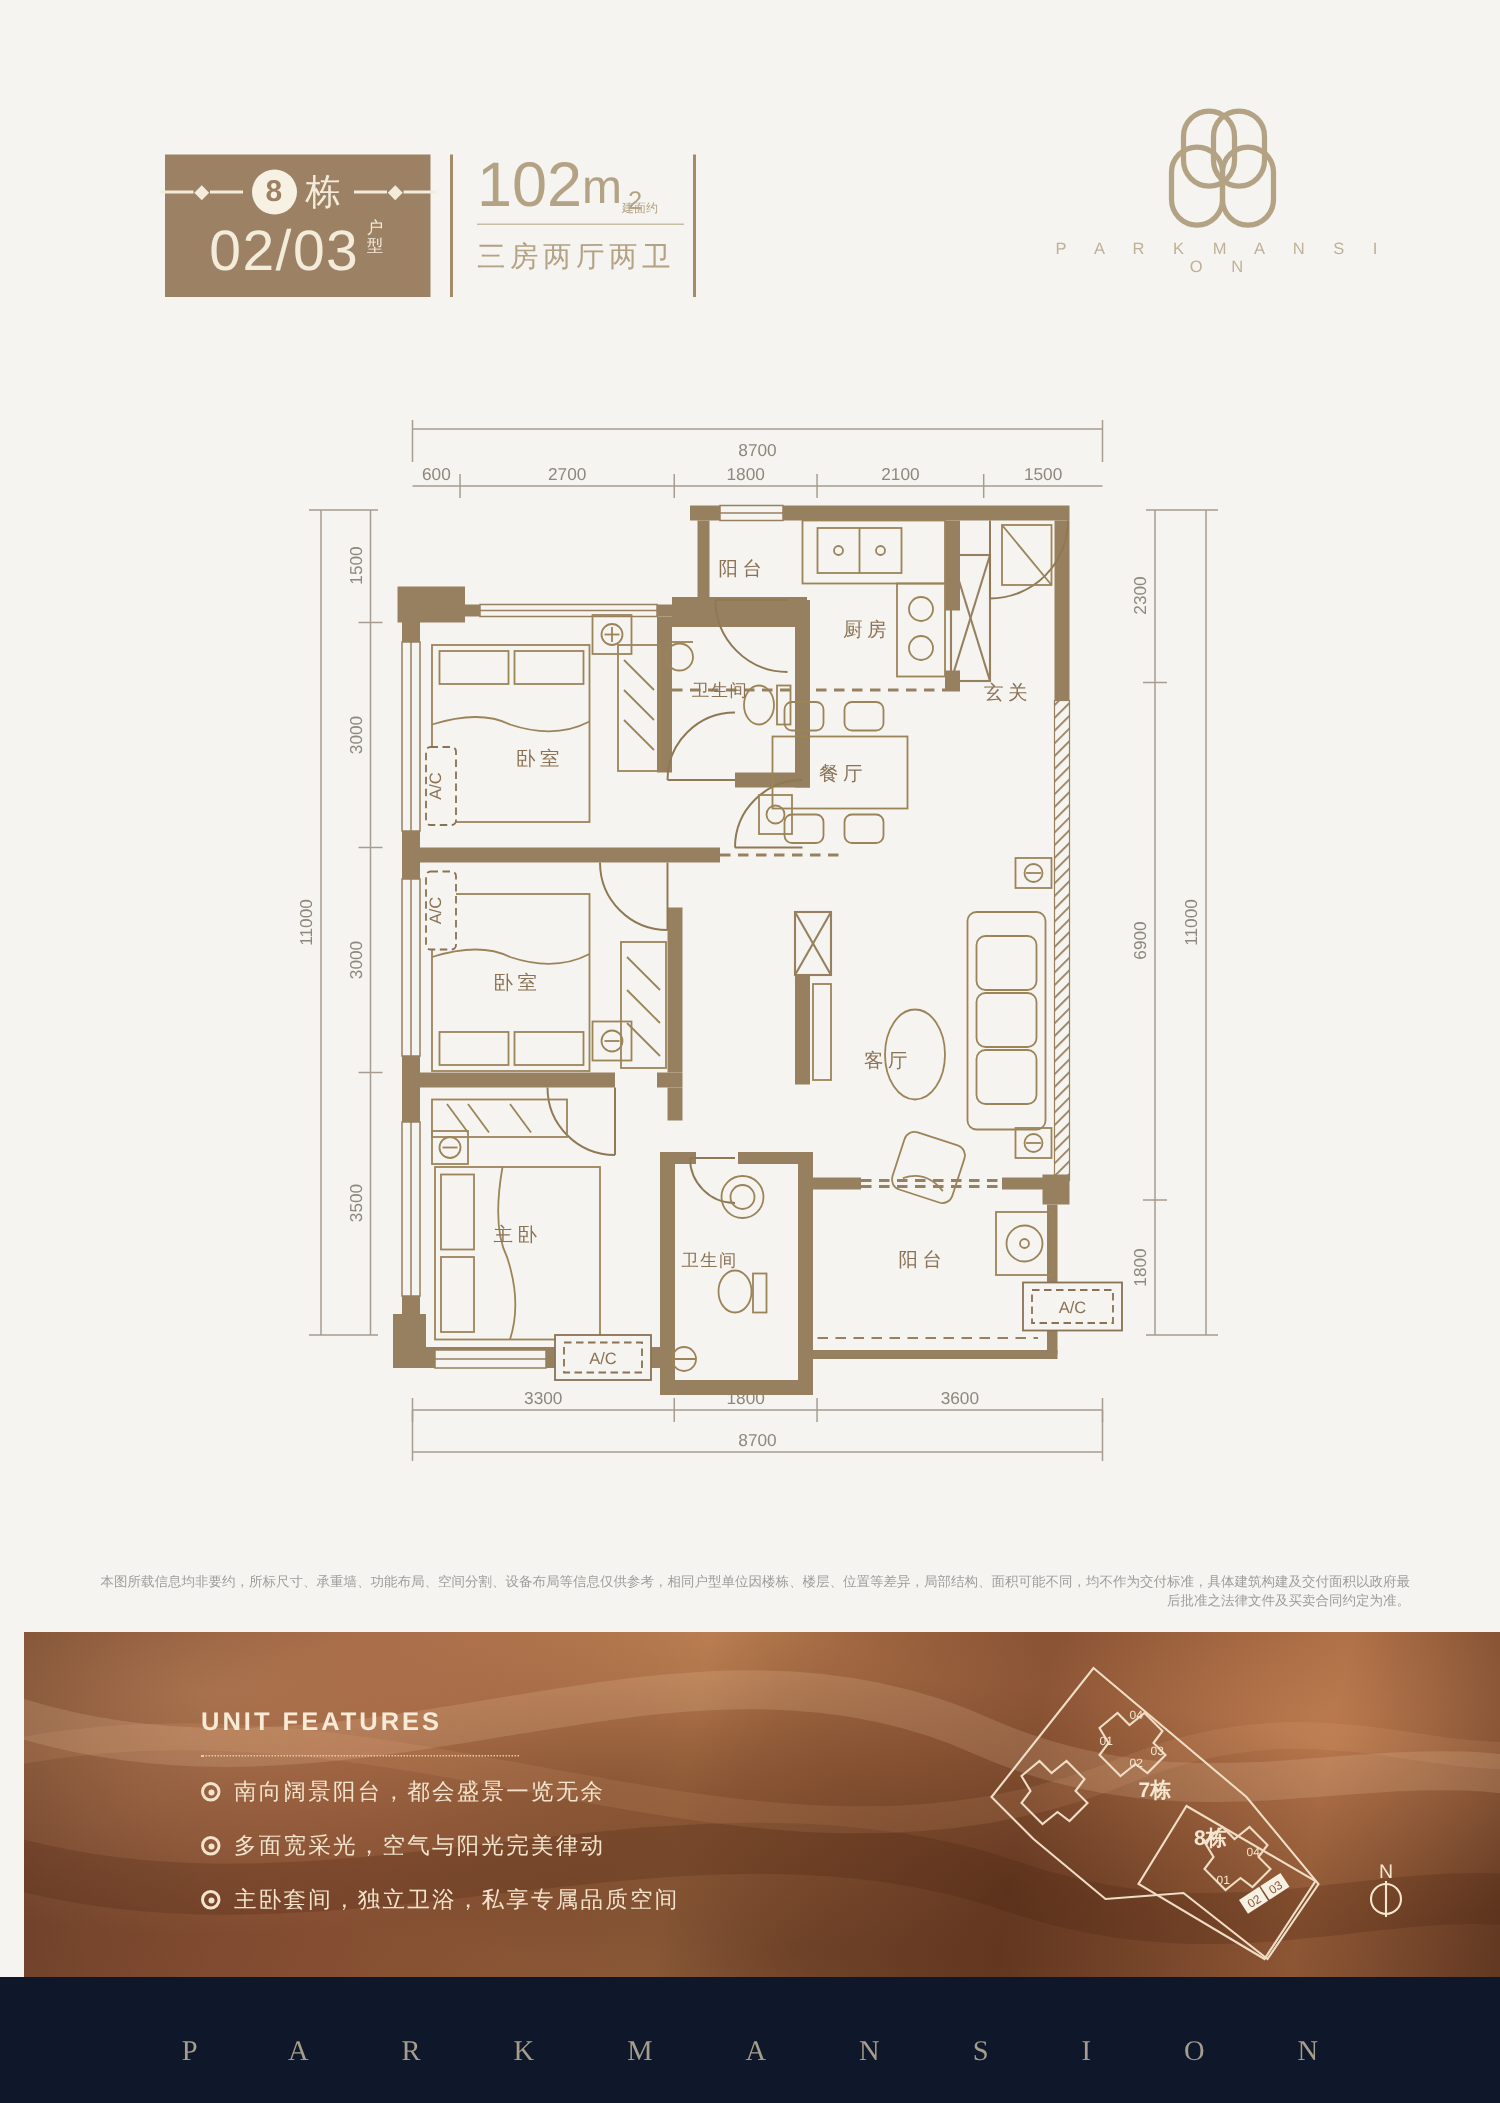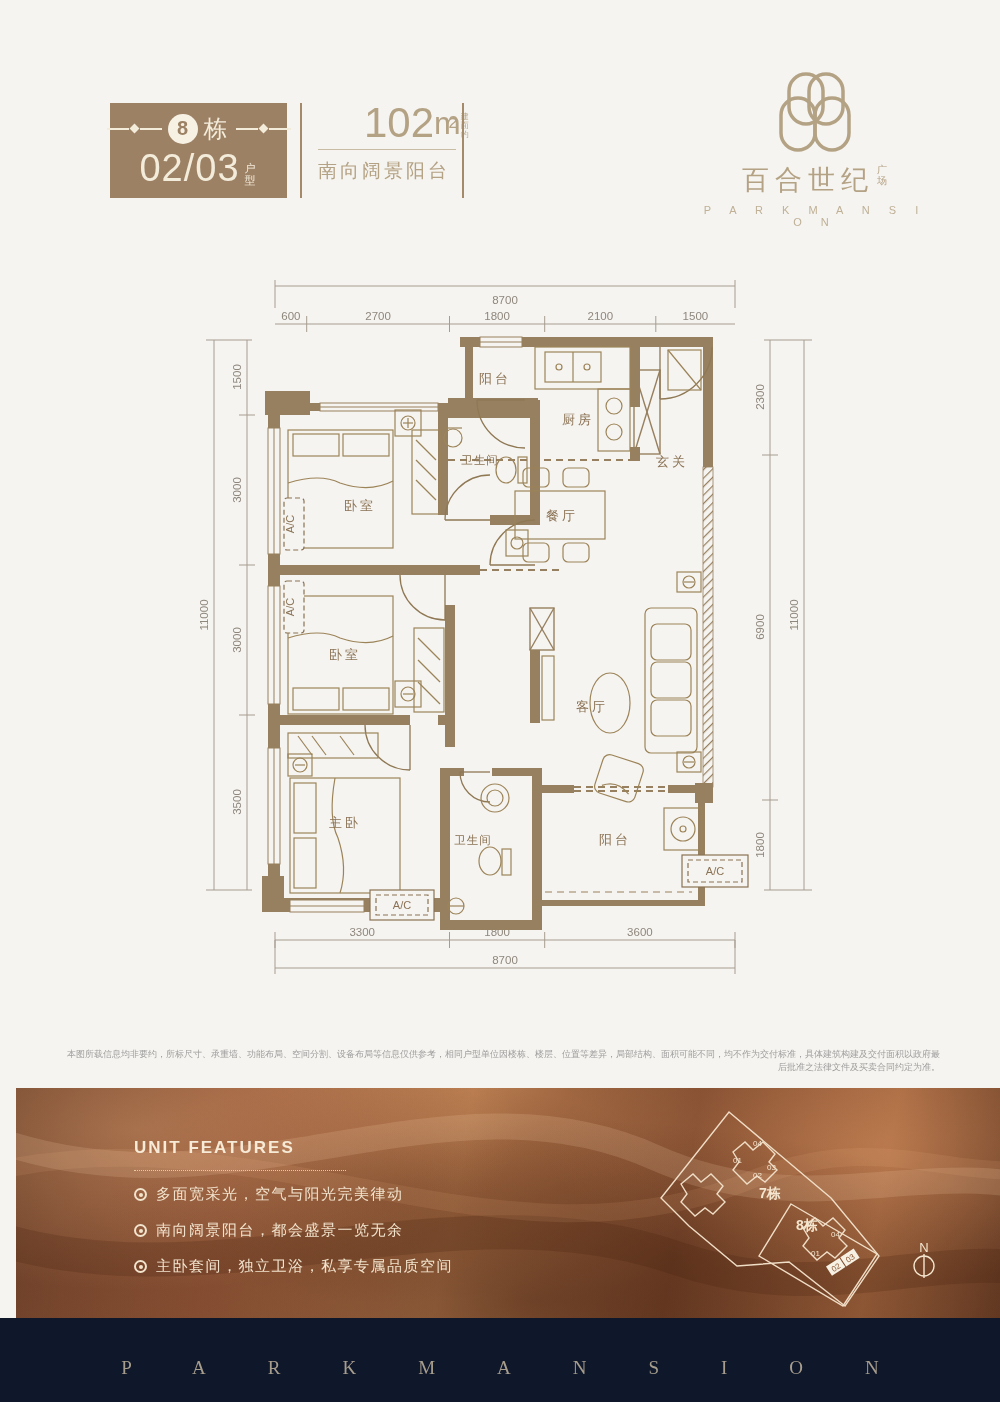--- a/index.html
+++ b/index.html
@@ -12,26 +12,26 @@
          align-items:center;justify-content:center;}
   .badge-row1{display:flex;align-items:center;gap:6px;}
   .deco{display:flex;align-items:center;}
   .deco .ln{width:22px;height:2px;background:#f4ecdb;}
   .deco .dm{width:7px;height:7px;background:#f4ecdb;transform:rotate(45deg);margin:0 2px;}
   .badge-circle{width:30px;height:30px;border-radius:50%;background:#f7f1e4;color:#9c8164;
       font-size:20px;font-weight:bold;display:flex;align-items:center;justify-content:center;}
   .badge-dong{font-size:24px;letter-spacing:2px;}
   .badge-row2{display:flex;align-items:flex-end;margin-top:2px;}
   .badge-unit{font-size:38px;line-height:42px;letter-spacing:1px;}
-  .badge-unit-suffix{font-size:11px;width:13px;line-height:12px;margin-left:5px;margin-bottom:3px;
+  .badge-unit-suffix{font-size:11px;width:13px;line-height:12px;margin-left:5px;margin-bottom:19px;
       display:inline-block;word-break:break-all;}
   .vdiv{position:absolute;width:2px;background:#a58a6a;top:103px;height:95px;}
   .vdiv.d1{left:300px;} .vdiv.d2{left:462px;}
   .area-block{position:absolute;left:318px;top:103px;width:140px;height:95px;color:#b4a284;}
-  .area-line1{display:flex;align-items:center;margin-left:46px;}
+  .area-line1{display:flex;align-items:flex-end;}
   .area-val{font-size:42px;line-height:40px;font-weight:400;}
   .area-unit{font-size:32px;line-height:38px;}
   .area-note{font-size:8px;width:26px;line-height:9px;margin-top:4px;display:inline-block;}
   .area-exp{font-size:17px;line-height:18px;margin-left:-22px;}
   .area-rule{width:138px;height:1px;background:#c9bca4;margin:6px 0 8px 0;}
   .area-layout{font-size:19px;letter-spacing:3px;white-space:nowrap;}
 
   .logo{position:absolute;left:700px;top:70px;width:230px;text-align:center;color:#b4a284;}
   .logo-mark{display:block;margin:0 auto;}
   .logo-cn-row{display:flex;align-items:flex-start;justify-content:center;margin-top:8px;}
@@ -98,37 +98,33 @@
 </div>
 <div class="vdiv d1"></div>
 <div class="area-block">
   <div class="area-line1">
     <span class="area-val">102</span>
     <span class="area-unit">m</span>
     <span class="area-note">建面约</span>
     <span class="area-exp">2</span>
   </div>
   <div class="area-rule"></div>
-  <div class="area-layout">南向阔景阳台</div>
+  <div class="area-layout">三房两厅两卫</div>
 </div>
 <div class="vdiv d2"></div>
 
 <div class="logo">
   <svg class="logo-mark" width="92" height="84" viewBox="0 0 92 84">
     <g fill="none" stroke="#b4a284" stroke-width="3.5">
       <rect x="20" y="4" width="34" height="50" rx="17"></rect>
       <rect x="40" y="4" width="34" height="50" rx="17"></rect>
       <rect x="12" y="28" width="34" height="52" rx="17"></rect>
       <rect x="46" y="28" width="34" height="52" rx="17"></rect>
     </g>
   </svg>
-  <div class="logo-cn-row">
-    <span class="logo-cn">百合世纪</span>
-    <span class="logo-cn-suffix">广场</span>
-  </div>
   <div class="logo-en">P A R K M A N S I O N</div>
 </div>
 
 <svg style="position:absolute;left:190px;top:278px;" width="660" height="715" viewBox="0 0 660 715">
   <defs>
     <pattern id="hatch" width="6" height="6" patternUnits="userSpaceOnUse" patternTransform="rotate(45)">
       <rect width="6" height="6" fill="#f6f4f0"></rect>
       <line x1="0" y1="0" x2="0" y2="6" stroke="#97805f" stroke-width="2.4"></line>
     </pattern>
   </defs>
@@ -404,22 +400,22 @@
       <path d="M -50,40 C 200,150 420,-30 640,70 C 800,140 920,60 1050,110" stroke="rgba(255,220,180,0.16)" stroke-width="26"></path>
       <path d="M -50,140 C 180,230 430,90 660,170 C 820,225 930,150 1050,190" stroke="rgba(70,30,12,0.22)" stroke-width="34"></path>
       <path d="M -50,90 C 240,10 480,200 740,90 C 880,35 960,110 1050,70" stroke="rgba(255,200,150,0.10)" stroke-width="18"></path>
     </g>
   </svg>
 
   <div class="features">
     <div class="feat-title-en">UNIT FEATURES</div>
     <div class="feat-rule"></div>
     <ul class="feat-list">
+      <li>南向阔景阳台，都会盛景一览无余</li>
       <li>多面宽采光，空气与阳光完美律动</li>
-      <li>南向阔景阳台，都会盛景一览无余</li>
       <li>主卧套间，独立卫浴，私享专属品质空间</li>
     </ul>
   </div>
 
   <svg style="position:absolute;left:625px;top:18px;" width="330" height="212" viewBox="0 0 330 212">
     <g fill="none" stroke="#f0ddc6" stroke-width="1.4">
       <path d="M 88,6 L 190,92 L 238,150 L 204,200 L 148,156 L 96,160 L 48,120 L 20,92 Z"></path>
       <path d="M 150,98 L 236,148 L 202,200 L 118,150 Z"></path>
 
       <path d="M 40,78 l 12,-10 8,8 10,-8 12,12 -6,8 8,8 -12,12 -8,-6 -10,8 -14,-14 6,-8 z"></path>

